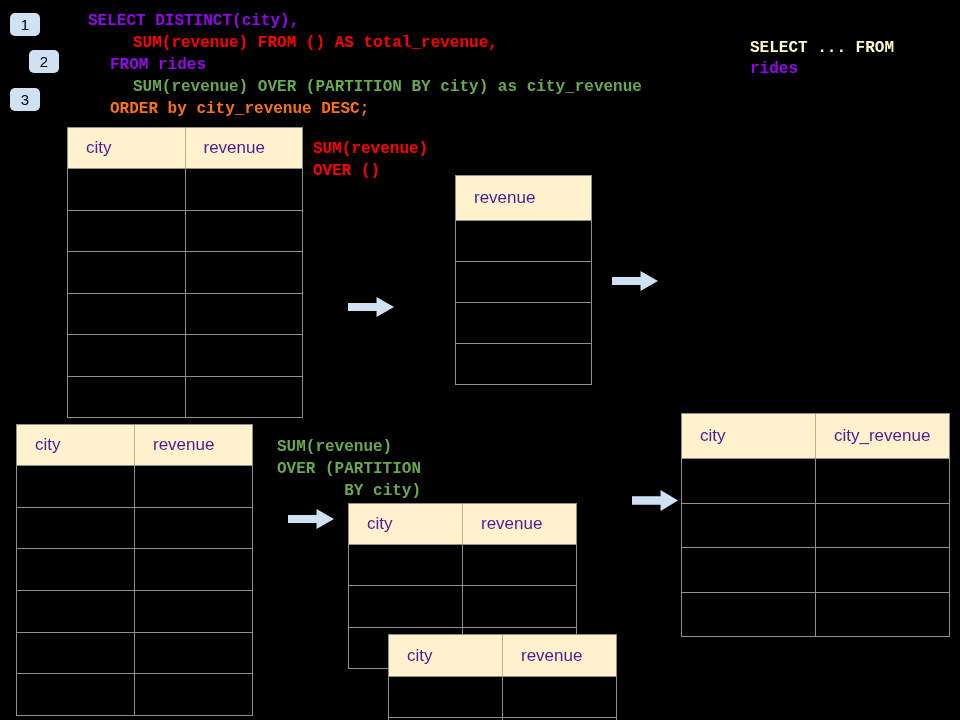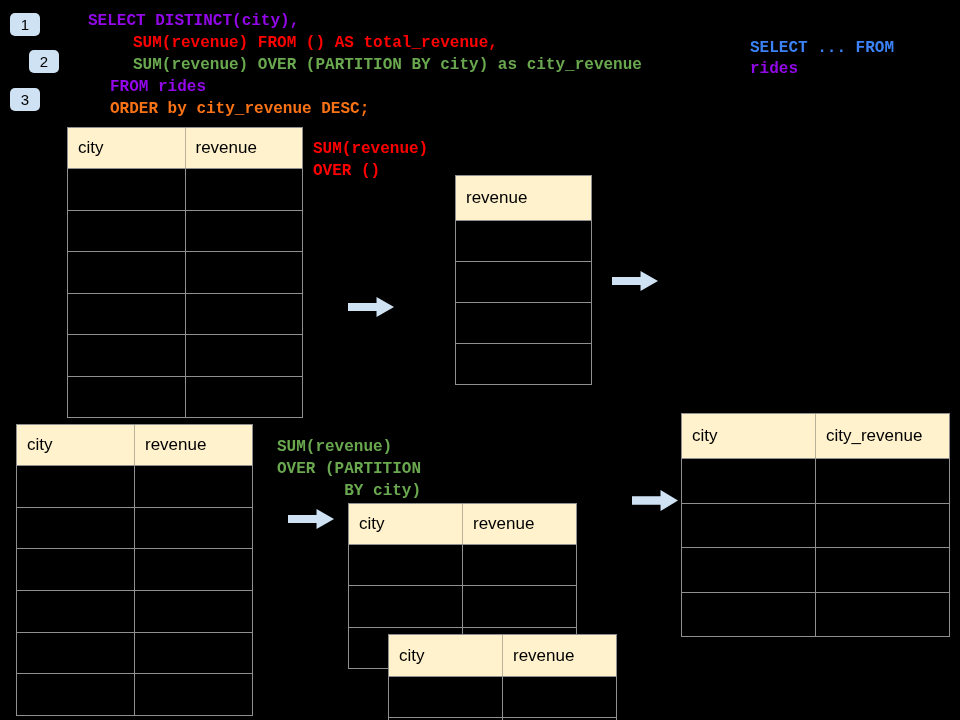--- a/index.html
+++ b/index.html
@@ -44,23 +44,23 @@
   .tbl .hrow {
     display:flex;
     background:var(--header_fill,#FFF2CC);
     height:var(--hh,40px);
   }
   .tbl .hcell {
     flex:1;
     box-sizing:border-box;
     border-right:1px solid #b9b29a;
     display:flex; align-items:center;
-    padding-left:10px;
+    padding-left:18px;
     font-size:17px;
-    color:#000000;
+    color:#4c1d95;
     overflow:hidden;
   }
   .tbl .hcell:last-child { border-right:none; }
   .tbl .brow { display:flex; height:var(--rh,41px); }
   .tbl .cell {
     flex:1;
     box-sizing:border-box;
     border-right:1px solid #8f8f8f;
     border-top:1px solid #8f8f8f;
   }
@@ -79,27 +79,27 @@
 
 <div class="stage">
 
   <div class="badge" style="left:10px; top:13px;">1</div>
   <div class="badge" style="left:29px; top:50px;">2</div>
   <div class="badge" style="left:10px; top:88px;">3</div>
 
   <div class="codeblock" style="left:88px; top:10px;">
       <div class="code-line" style="color: rgb(146, 8, 232);">SELECT DISTINCT(city),</div>
       <div class="code-line" style="color: rgb(255, 0, 0); padding-left: 45px;">SUM(revenue) FROM () AS total_revenue,</div>
+      <div class="code-line" style="color: rgb(146, 8, 232); padding-left: 22px;">FROM rides</div>
       <div class="code-line" style="color: rgb(106, 168, 79); padding-left: 45px;">SUM(revenue) OVER (PARTITION BY city) as city_revenue</div>
-      <div class="code-line" style="color: rgb(146, 8, 232); padding-left: 22px;">FROM rides</div>
       <div class="code-line" style="color: #f97316; padding-left: 22px;">ORDER by city_revenue DESC;</div>
     </div>
 
   <div class="codeblock code-side" style="left:750px; top:38px;">
-      <div class="code-line" style="color: #3b82f6;">SELECT ... FROM</div>
+      <div class="code-line" style="color: #fef9c3;">SELECT ... FROM</div>
       <div class="code-line" style="color: rgb(146, 8, 232);">rides</div>
     </div>
 
   <div class="codeblock" style="left:313px; top:138px;">
       <div class="code-line" style="color: rgb(255, 0, 0);">SUM(revenue)</div>
       <div class="code-line" style="color: rgb(255, 0, 0);">OVER ()</div>
     </div>
 
   <div class="codeblock" style="left:277px; top:436px;">
       <div class="code-line" style="color: rgb(106, 168, 79);">SUM(revenue)</div>

